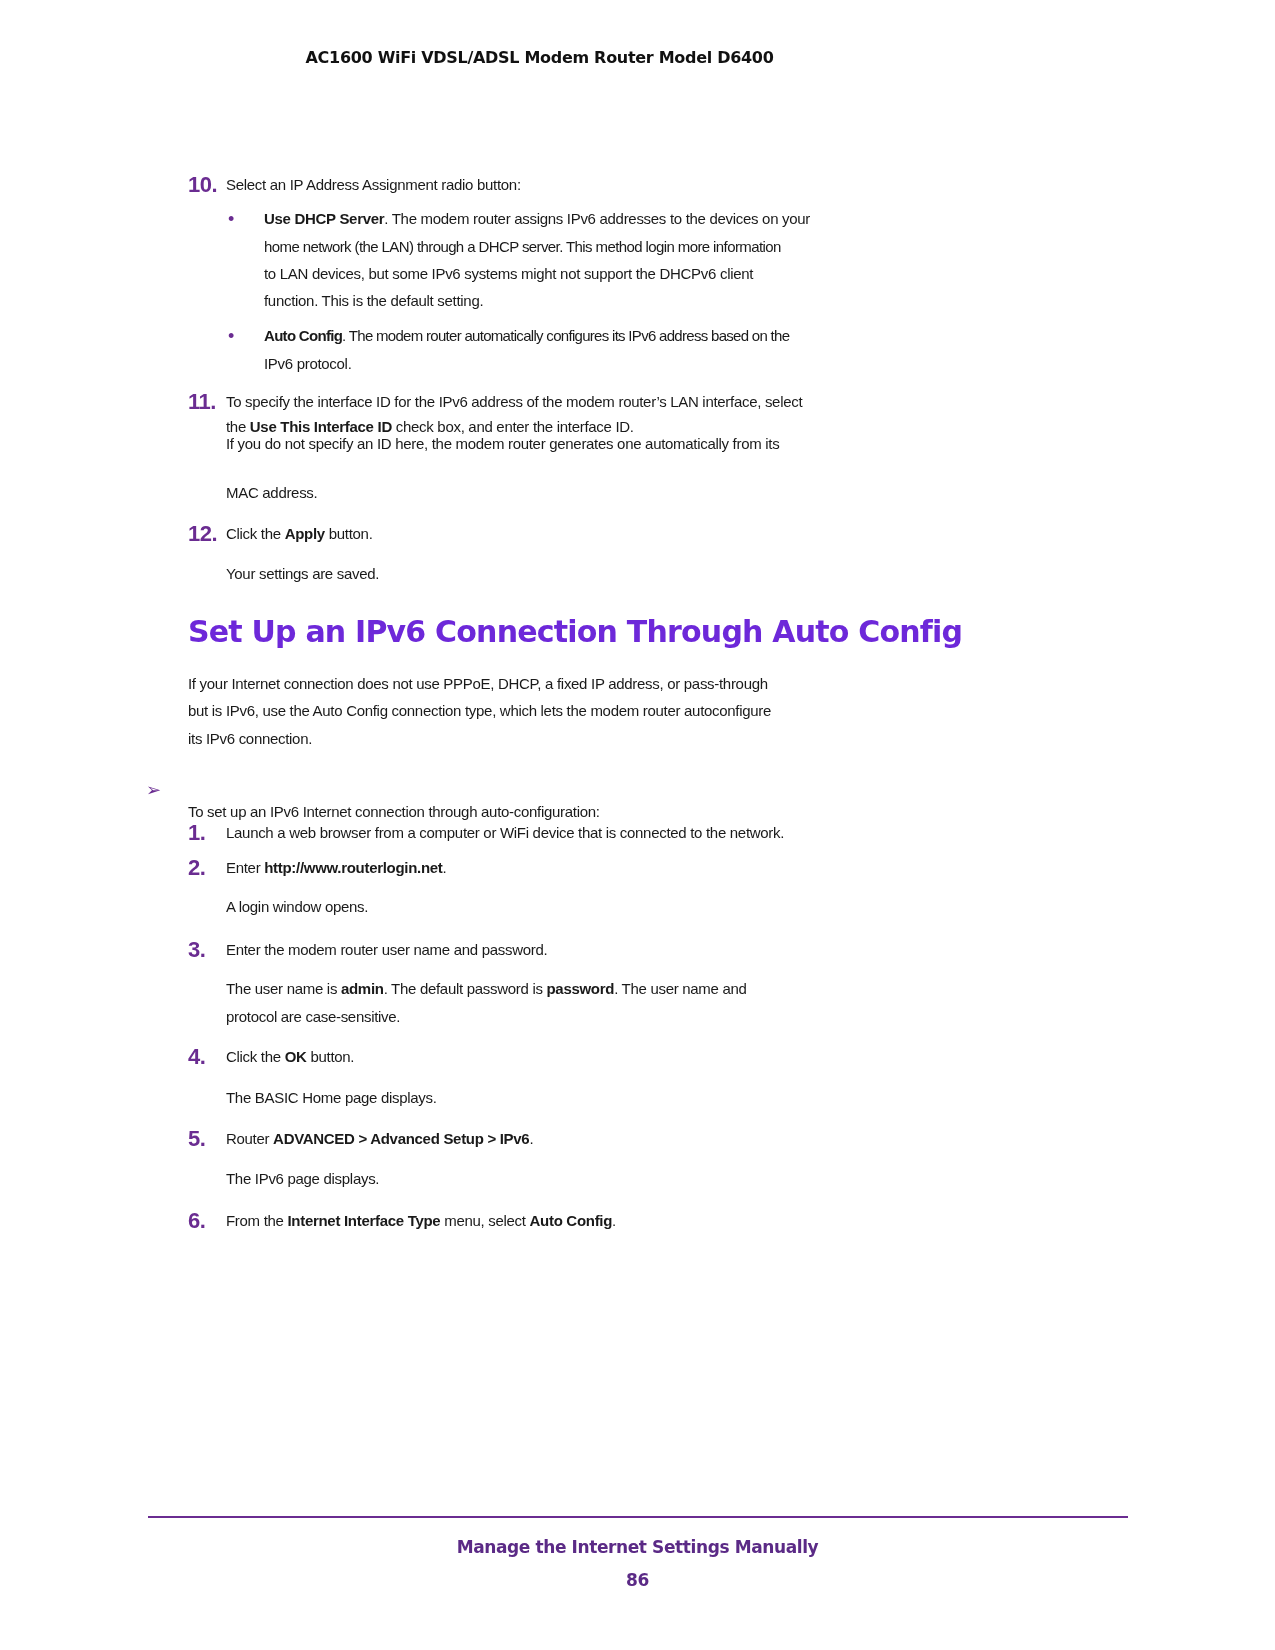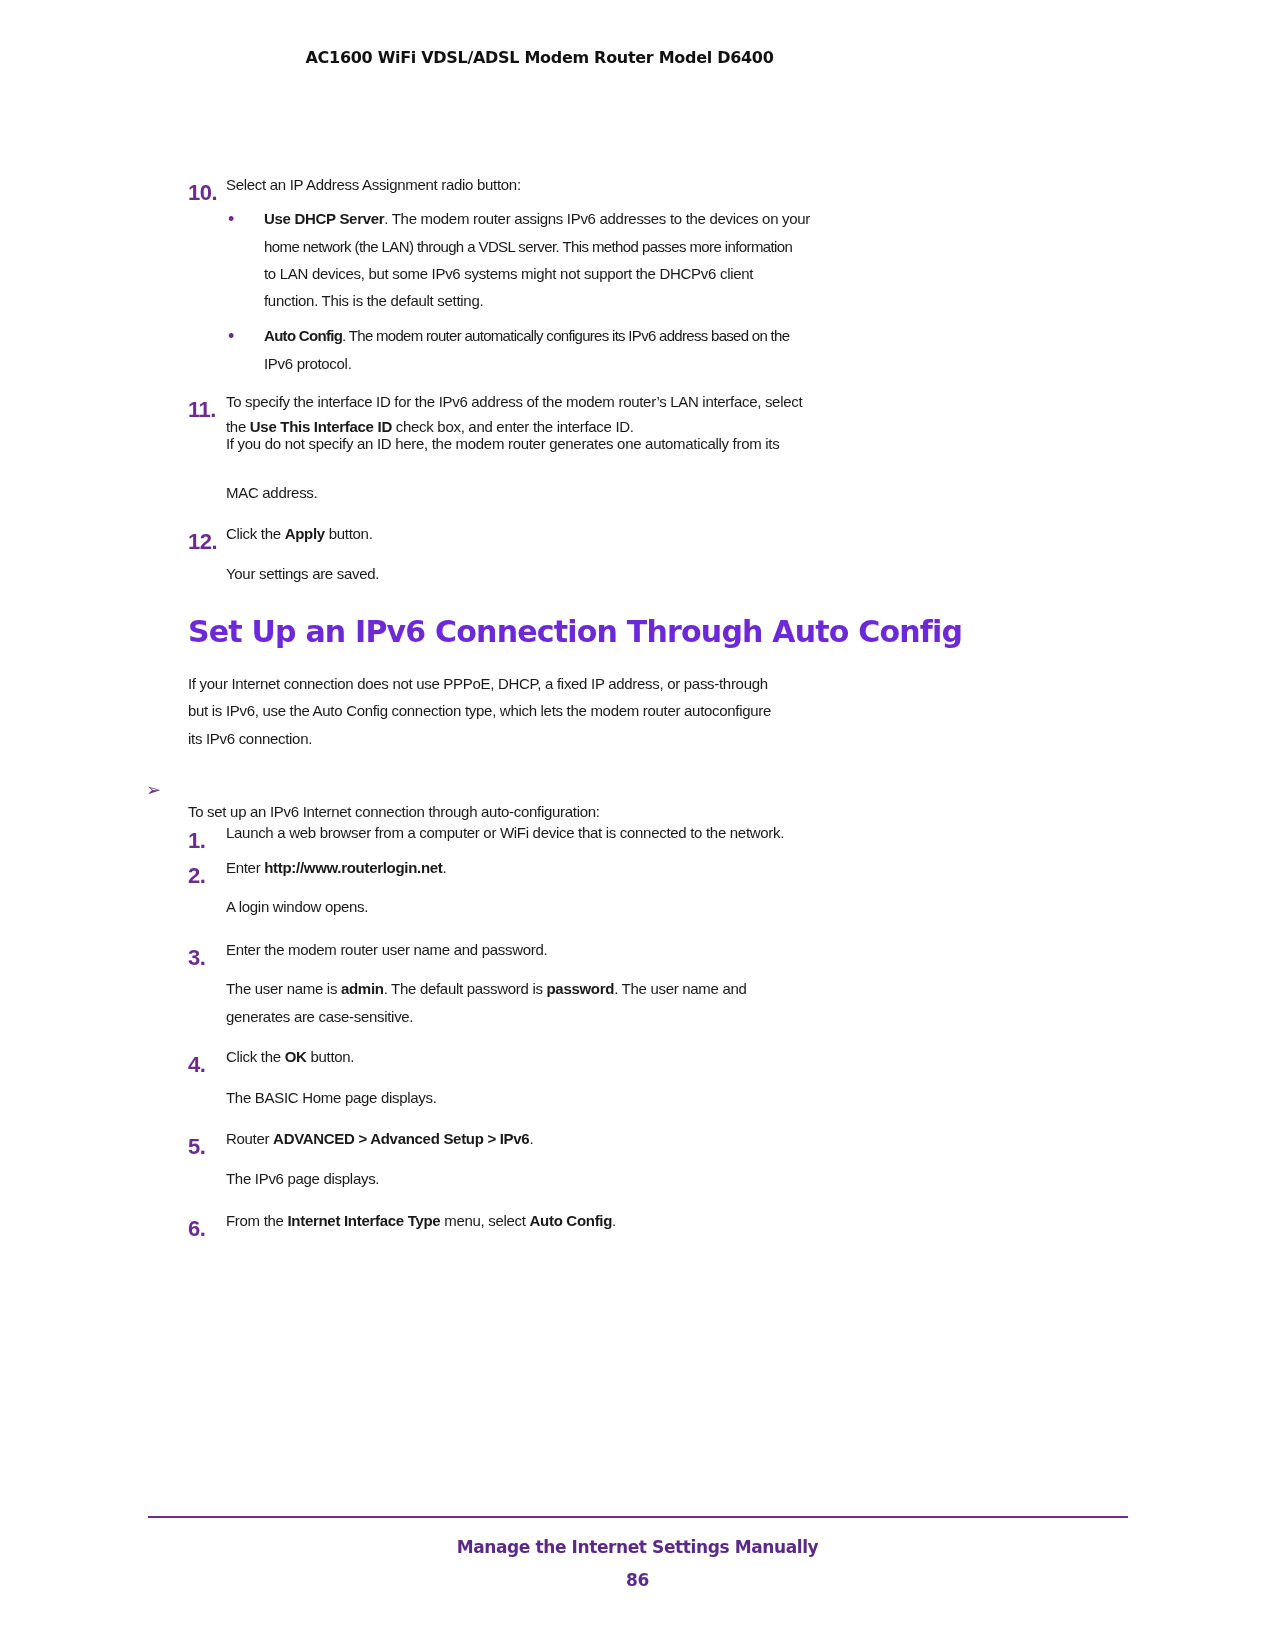--- a/index.html
+++ b/index.html
@@ -1,41 +1,41 @@
 <!DOCTYPE html>
 <html><head>
 <meta charset="utf-8">
 <style>
   html, body { margin:0; padding:0; background:#ffffff; }
   body { width:1275px; height:1650px; position:relative; overflow:hidden;
          font-family:"Liberation Sans", sans-serif; color:#1a1a1a; }
   .hdr { position:absolute; top:48px; left:0; width:1079px; text-align:center;
          font-family:"DejaVu Sans", sans-serif; font-weight:bold; font-size:16px; color:#111; letter-spacing:-0.3px; }
   .line { position:absolute; font-size:15px; line-height:26px; white-space:nowrap; letter-spacing:-0.3px; }
-  .num { position:absolute; font-size:22px; line-height:26px; color:#6a2c91; font-weight:bold; letter-spacing:-0.5px;margin-top:8px; }
+  .num { position:absolute; font-size:22px; line-height:26px; color:#6a2c91; font-weight:bold; letter-spacing:-0.5px; }
   .bul { position:absolute; font-size:18px; line-height:26px; color:#6a2c91; }
   .arrow { position:absolute; color:#6a2c91; font-size:18px; line-height:26px; }
   b { font-weight:bold; }
   .h2 { position:absolute; left:188px; top:614px; font-family:"DejaVu Sans", sans-serif; font-weight:bold;
         font-size:30px; color:#6d28d9; letter-spacing:-0.8px; white-space:nowrap; }
   .footline { position:absolute; left:148px; top:1516px; width:980px; height:2px; background:#6a2c91; }
   .foot { position:absolute; left:0; width:1275px; text-align:center; font-family:"DejaVu Sans", sans-serif;
           font-weight:bold; font-size:17px; color:#5b2a86; letter-spacing:-0.4px; }
 </style>
 </head>
 <body>
 
 <div class="hdr">AC1600 WiFi VDSL/ADSL Modem Router Model D6400</div>
 
 <span class="num" style="left:188px;top:172px">10.</span>
 <span class="line" style="left:226px;top:172px">Select an IP Address Assignment radio button:</span>
 
 <span class="bul" style="left:228px;top:206px">•</span>
 <span class="line" style="left:264px;top:206px"><b>Use DHCP Server</b><span>. The modem router assigns IPv6 addresses to the devices on your</span></span>
-<span class="line" style="left:264px;top:234px;letter-spacing:-0.6px">home network (the LAN) through a VDSL server. This method passes more information</span>
+<span class="line" style="left:264px;top:234px;letter-spacing:-0.6px">home network (the LAN) through a DHCP server. This method login more information</span>
 <span class="line" style="left:264px;top:261px">to LAN devices, but some IPv6 systems might not support the DHCPv6 client</span>
 <span class="line" style="left:264px;top:288px">function. This is the default setting.</span>
 
 <span class="bul" style="left:228px;top:323px">•</span>
 <span class="line" style="left:264px;top:323px;letter-spacing:-0.7px"><b>Auto Config</b><span>. The modem router automatically configures its IPv6 address based on the</span></span>
 <span class="line" style="left:264px;top:351px">IPv6 protocol.</span>
 
 <span class="num" style="left:188px;top:389px">11.</span>
 <span class="line" style="left:226px;top:389px">To specify the interface ID for the IPv6 address of the modem router’s LAN interface, select</span>
 <span class="line" style="left:226px;top:414px"><span>the </span><b>Use This Interface ID</b><span> check box, and enter the interface ID.</span></span>
@@ -58,21 +58,21 @@
 <span class="num" style="left:188px;top:820px">1.</span>
 <span class="line" style="left:226px;top:820px">Launch a web browser from a computer or WiFi device that is connected to the network.</span>
 
 <span class="num" style="left:188px;top:855px">2.</span>
 <span class="line" style="left:226px;top:855px"><span>Enter </span><b>http://www.routerlogin.net</b><span>.</span></span>
 <span class="line" style="left:226px;top:894px">A login window opens.</span>
 
 <span class="num" style="left:188px;top:937px">3.</span>
 <span class="line" style="left:226px;top:937px">Enter the modem router user name and password.</span>
 <span class="line" style="left:226px;top:976px"><span>The user name is </span><b>admin</b><span>. The default password is </span><b>password</b><span>. The user name and</span></span>
-<span class="line" style="left:226px;top:1004px">generates are case-sensitive.</span>
+<span class="line" style="left:226px;top:1004px">protocol are case-sensitive.</span>
 
 <span class="num" style="left:188px;top:1044px">4.</span>
 <span class="line" style="left:226px;top:1044px"><span>Click the </span><b>OK</b><span> button.</span></span>
 <span class="line" style="left:226px;top:1085px">The BASIC Home page displays.</span>
 
 <span class="num" style="left:188px;top:1126px">5.</span>
 <span class="line" style="left:226px;top:1126px"><span>Router </span><b>ADVANCED &gt; Advanced Setup &gt; IPv6</b><span>.</span></span>
 <span class="line" style="left:226px;top:1166px">The IPv6 page displays.</span>
 
 <span class="num" style="left:188px;top:1208px">6.</span>

